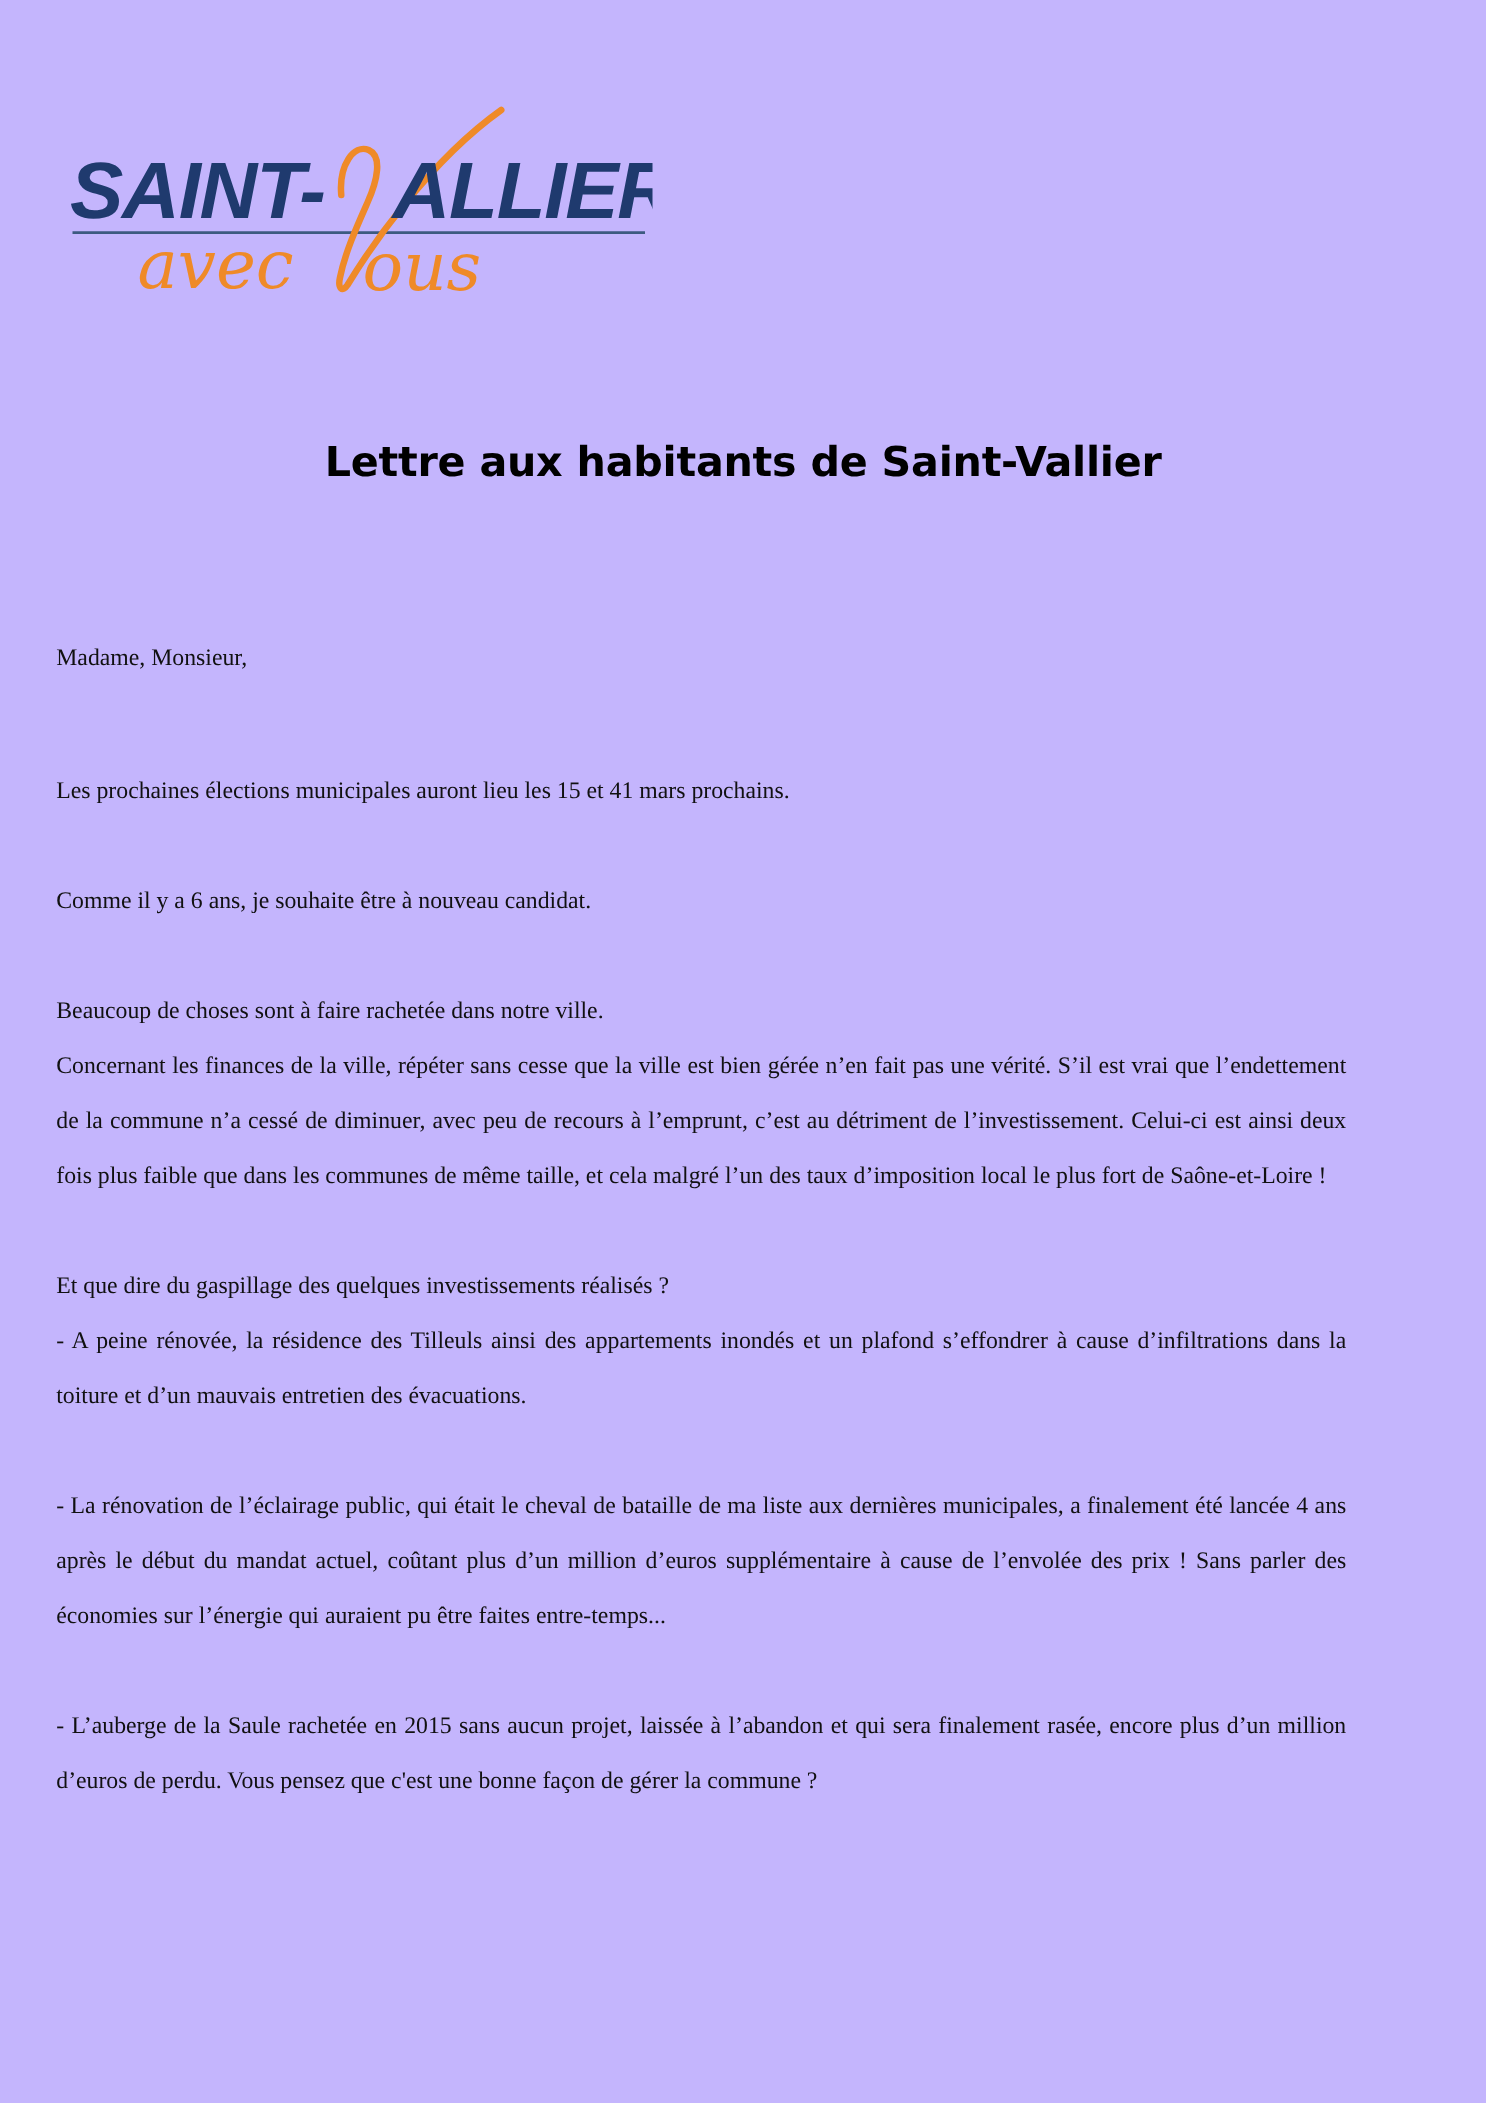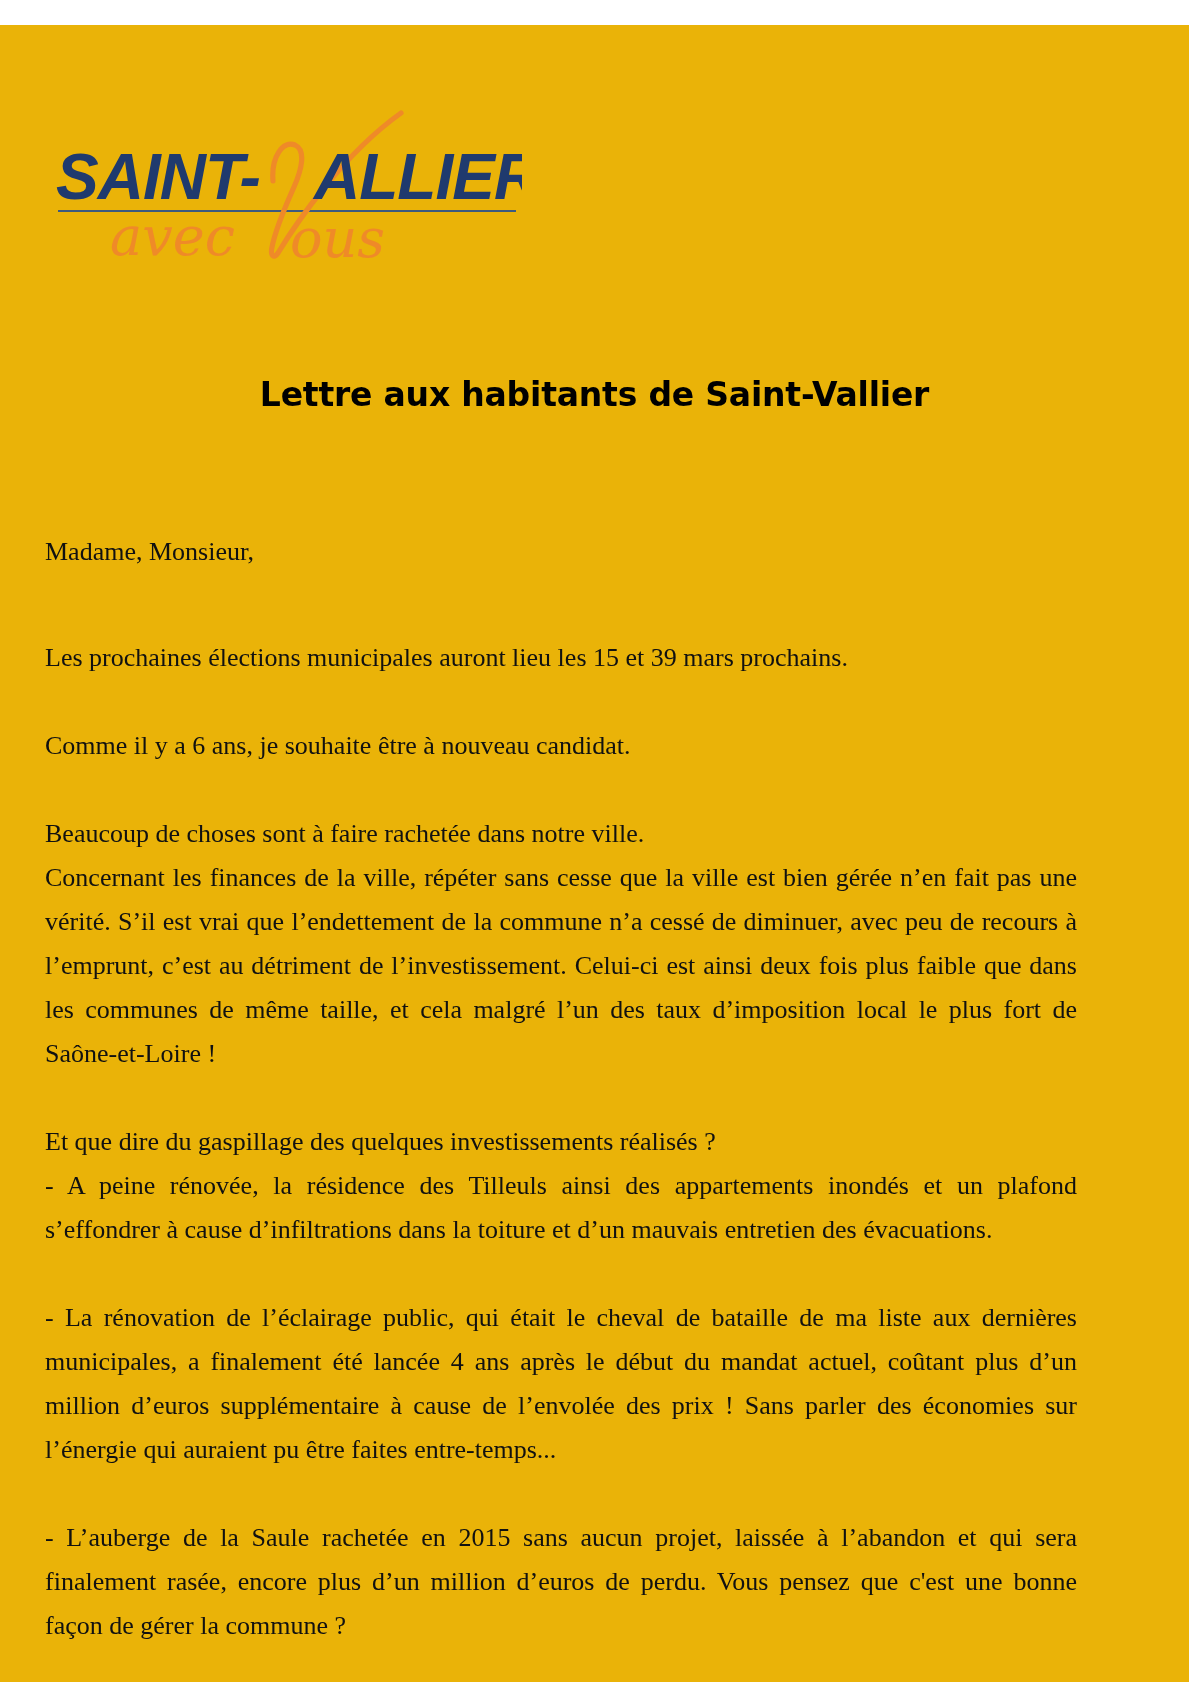--- a/index.html
+++ b/index.html
@@ -12,22 +12,21 @@
     height: 1682px;
     position: relative;
     overflow: hidden;
     font-family: "Liberation Serif", "DejaVu Serif", serif;
     color: #000000;
   }
 
   .page {
     position: absolute;
     inset: 0;
-    background: #eab308;
-    margin-top: 25px;
+    background: #c4b5fd;
   }
 
   
   .logo-block {
     position: absolute;
     left: 52px;
     top: 82px;
     width: 470px;
     height: 160px;
   }
@@ -47,21 +46,21 @@
     color: #000000;
   }
 
   
   .letter-body {
     position: absolute;
     left: 45px;
     top: 505px;
     width: 1032px;
     font-family: "Liberation Serif", "DejaVu Serif", serif;
-    font-size: 26px;
+    font-size: 19px;
     line-height: 44px;
     color: #111111;
     font-stretch: condensed;
   }
   .letter-body p {
     margin: 0;
     text-align: justify;
     text-justify: inter-word;
   }
   .letter-body p.no-justify { text-align: left; }
@@ -96,21 +95,21 @@
   </div>
 
   <h1 class="doc-title">Lettre aux habitants de Saint-Vallier</h1>
 
   <div class="letter-body">
 
     <p class="no-justify">Madame, Monsieur,</p>
 
     <div class="gap-lg"></div>
 
-    <p class="no-justify">Les prochaines élections municipales auront lieu les 15 et 39 mars prochains.</p>
+    <p class="no-justify">Les prochaines élections municipales auront lieu les 15 et 41 mars prochains.</p>
 
     <div class="gap-sm"></div>
 
     <p class="no-justify">Comme il y a 6 ans, je souhaite être à nouveau candidat.</p>
 
     <div class="gap-sm"></div>
 
     <p class="no-justify">Beaucoup de choses sont à faire rachetée dans notre ville.</p>
 
     <p>Concernant les finances de la ville, répéter sans cesse que la ville est bien gérée n’en fait pas une vérité. S’il est vrai que l’endettement de la commune n’a cessé de diminuer, avec peu de recours à l’emprunt, c’est au détriment de l’investissement. Celui-ci est ainsi deux fois plus faible que dans les communes de même taille, et cela malgré l’un des taux d’imposition local le plus fort de Saône-et-Loire !</p>

